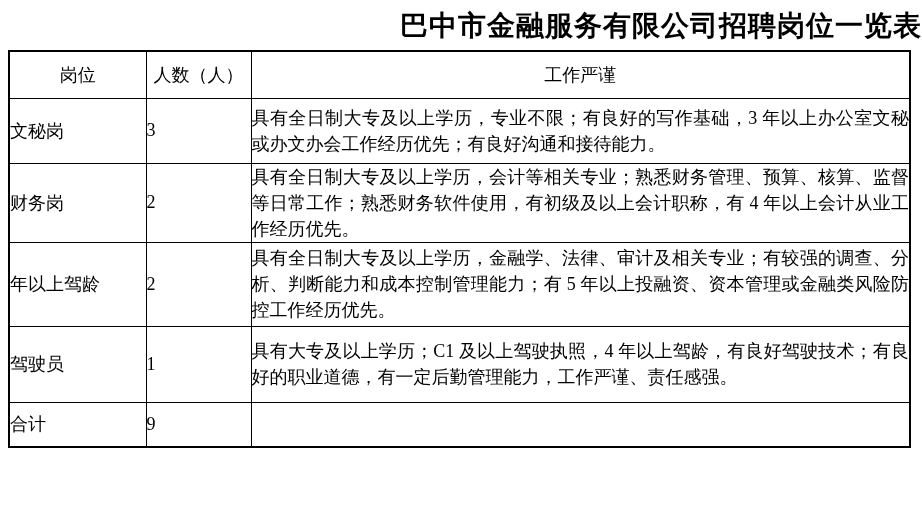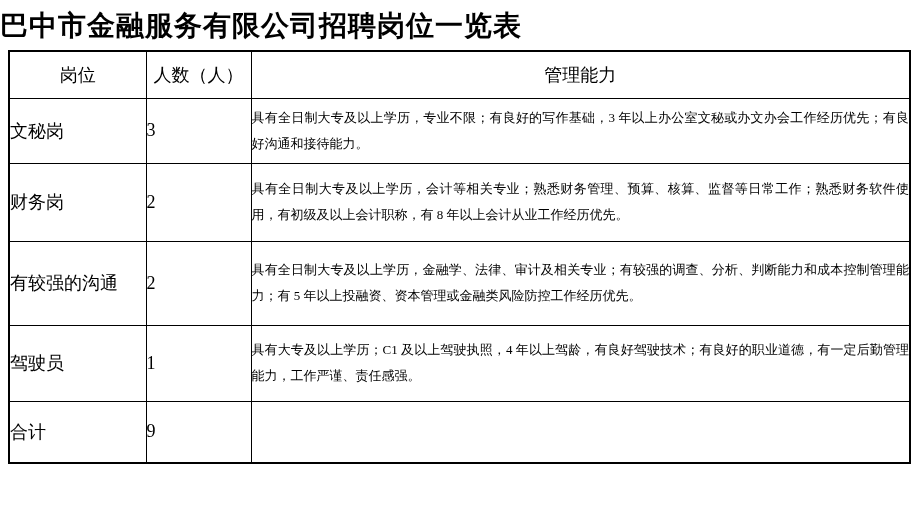--- a/index.html
+++ b/index.html
@@ -14,21 +14,21 @@
     color: #000000;
     overflow: hidden;
   }
   .page {
     width: 922px;
     height: 518px;
     position: relative;
   }
   .doc-title {
     width: 100%;
-    text-align: left;
+    text-align: right;
     font-size: 28px;
     font-weight: bold;
     letter-spacing: 1px;
     padding-top: 7px;
     line-height: 38px;
     white-space: nowrap;
   }
   table.recruit-table {
     position: absolute;
     left: 8px;
@@ -46,66 +46,66 @@
     font-weight: normal;
     vertical-align: middle;
     padding: 0;
   }
   tr.hdr-row       { height: 47px; }
   tr.row-wenmi     { height: 65px; font-family: Liberation Serif, serif; }
   tr.row-caiwu     { height: 78px; }
   tr.row-shenji    { height: 84px; }
   tr.row-jingying  { height: 66px; }
   tr.row-jiashi    { height: 76px; margin-left: 20px; }
-  tr.row-heji      { height: 62px; }
+  tr.row-heji      { height: 45px; }
   .cell-center {
   }
   .cell-req {
     text-align: justify;
     text-align-last: left;
     text-justify: inter-character;
     padding: 4px 10px 4px 12px;
     line-height: 26px;
-    font-size: 13px;
+    font-size: 18px;
   }
 </style>
 </head>
 <body>
 
 <div class="page">
 
   <div class="doc-title">巴中市金融服务有限公司招聘岗位一览表</div>
 
   <table class="recruit-table">
     <colgroup>
       <col class="c-position">
       <col class="c-count">
       <col class="c-req">
     </colgroup>
     <tbody>
       <tr class="hdr-row">
         <th class="cell-center">岗位</th>
         <th class="cell-center">人数（人）</th>
-        <th class="cell-center">管理能力</th>
+        <th class="cell-center">工作严谨</th>
       </tr>
 
       <tr class="row-wenmi">
         <td class="cell-center">文秘岗</td>
         <td class="cell-center">3</td>
         <td class="cell-req">具有全日制大专及以上学历，专业不限；有良好的写作基础，3 年以上办公室文秘或办文办会工作经历优先；有良好沟通和接待能力。</td>
       </tr>
 
       <tr class="row-caiwu">
         <td class="cell-center">财务岗</td>
         <td class="cell-center">2</td>
-        <td class="cell-req">具有全日制大专及以上学历，会计等相关专业；熟悉财务管理、预算、核算、监督等日常工作；熟悉财务软件使用，有初级及以上会计职称，有 8 年以上会计从业工作经历优先。</td>
+        <td class="cell-req">具有全日制大专及以上学历，会计等相关专业；熟悉财务管理、预算、核算、监督等日常工作；熟悉财务软件使用，有初级及以上会计职称，有 4 年以上会计从业工作经历优先。</td>
       </tr>
 
       <tr class="row-shenji">
-        <td class="cell-center">有较强的沟通</td>
+        <td class="cell-center">年以上驾龄</td>
         <td class="cell-center">2</td>
         <td class="cell-req">具有全日制大专及以上学历，金融学、法律、审计及相关专业；有较强的调查、分析、判断能力和成本控制管理能力；有 5 年以上投融资、资本管理或金融类风险防控工作经历优先。</td>
       </tr>
 
 
       <tr class="row-jiashi">
         <td class="cell-center">驾驶员</td>
         <td class="cell-center">1</td>
         <td class="cell-req">具有大专及以上学历；C1 及以上驾驶执照，4 年以上驾龄，有良好驾驶技术；有良好的职业道德，有一定后勤管理能力，工作严谨、责任感强。</td>
       </tr>

